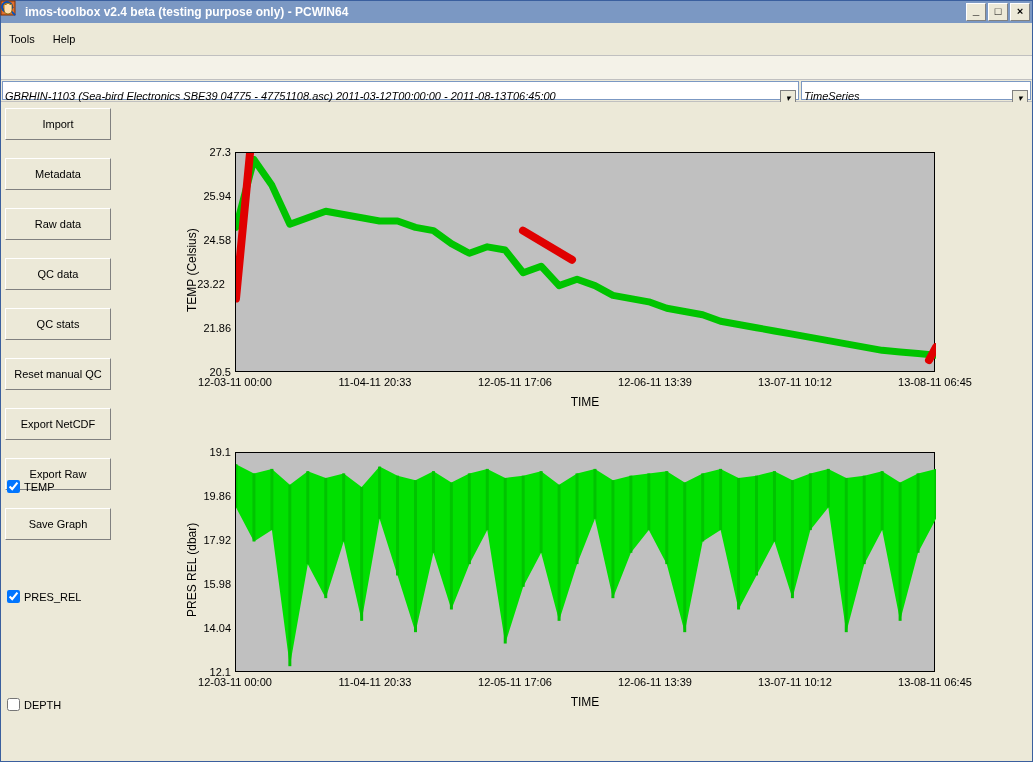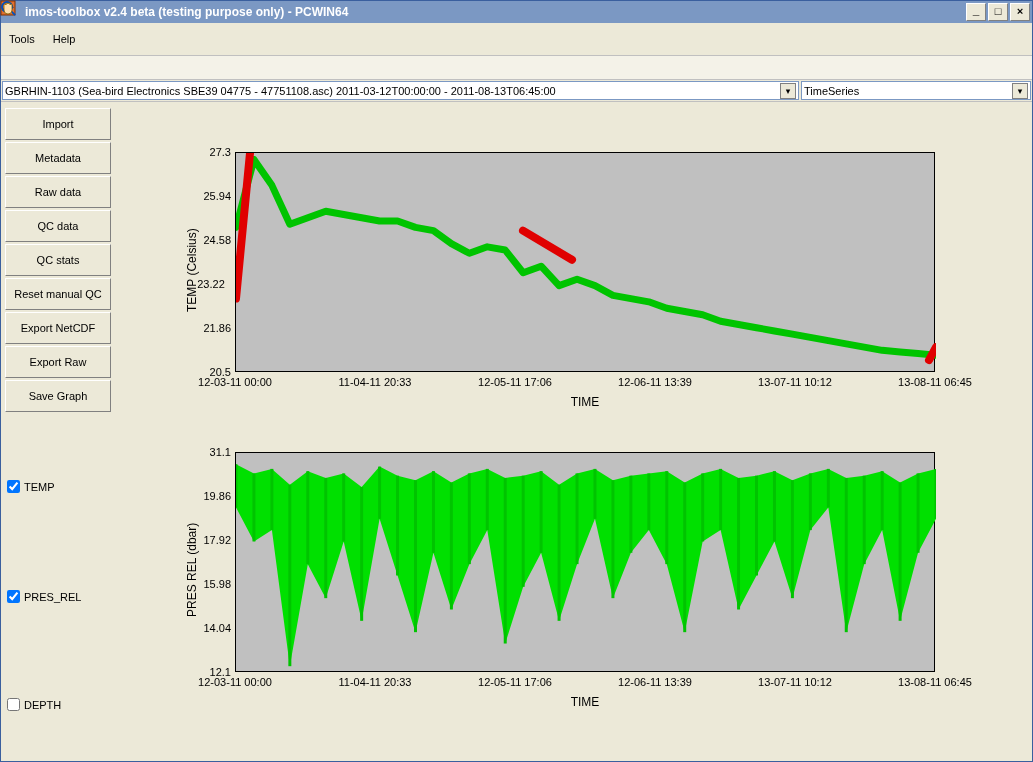--- a/index.html
+++ b/index.html
@@ -79,27 +79,27 @@
   .selector-row {
     height: 22px;
     display:flex;
     align-items:stretch;
     border-bottom:1px solid #c0c0c0;
     background:#ece9d8;
   }
   .combo {
     flex:1;
     display:flex;
-    align-items:center;
     background:#fff;
     border:1px solid #7b98c3;
     margin:1px;
     padding:8px 2px;
     font-size:11px;
     position:relative;
+    font-style:italic;
   }
   .combo.small { flex:0 0 230px; }
   .combo .arrow {
     width:16px; height:16px;
     background:#ece9d8;
     border:1px solid #808080;
     display:flex;align-items:center;justify-content:center;
     font-size:9px;
     margin-left:auto;
   }
@@ -107,21 +107,21 @@
     flex:1;
     display:flex;
     background:#ece9d8;
     position:relative;
   }
   .side-buttons {
     width: 114px;
     padding: 6px 4px;
     display:flex;
     flex-direction:column;
-    gap:0;
+    gap:16px;
   }
   .side-btn {
     height:32px;
     background:#ece9d8;
     border:1px solid #fff;
     border-right-color:#808080;
     border-bottom-color:#808080;
     display:flex;align-items:center;justify-content:center;
     font-size:11px;
     margin-bottom:2px;
@@ -330,21 +330,21 @@
               <line x1="700" x2="700" y1="15.876288659793838" y2="65.77319587628865" stroke="#00c400" stroke-width="3"></line>
             </svg>
           </div>
         <div class="ylabel" style="left:70px;top:195px">PRES REL (dbar)</div>
         <div class="xlabel" style="left:120px;top:273px;width:700px">TIME</div>
       <div class="tick" style="right: 784px; left: 76px; top: 244px; text-align: right; width: 40px; position: absolute;">12.1</div>
           <div class="tick" style="right: 784px; left: 76px; top: 200px; text-align: right; width: 40px; position: absolute;">14.04</div>
           <div class="tick" style="right: 784px; left: 76px; top: 156px; text-align: right; width: 40px; position: absolute;">15.98</div>
           <div class="tick" style="right: 784px; left: 76px; top: 112px; text-align: right; width: 40px; position: absolute;">17.92</div>
           <div class="tick" style="right: 784px; left: 76px; top: 68px; text-align: right; width: 40px; position: absolute;">19.86</div>
-          <div class="tick" style="right: 784px; left: 76px; top: 24px; text-align: right; width: 40px; position: absolute;">31.1</div>
+          <div class="tick" style="right: 784px; left: 76px; top: 24px; text-align: right; width: 40px; position: absolute;">19.1</div>
           <div class="tick" style="left: 70px; top: 254px; width: 100px; text-align: center;">12-03-11 00:00</div>
           <div class="tick" style="left: 210px; top: 254px; width: 100px; text-align: center;">11-04-11 20:33</div>
           <div class="tick" style="left: 350px; top: 254px; width: 100px; text-align: center;">12-05-11 17:06</div>
           <div class="tick" style="left: 490px; top: 254px; width: 100px; text-align: center;">12-06-11 13:39</div>
           <div class="tick" style="left: 630px; top: 254px; width: 100px; text-align: center;">13-07-11 10:12</div>
           <div class="tick" style="left: 770px; top: 254px; width: 100px; text-align: center;">13-08-11 06:45</div>
         </div>
 
     </div>
   </div>

